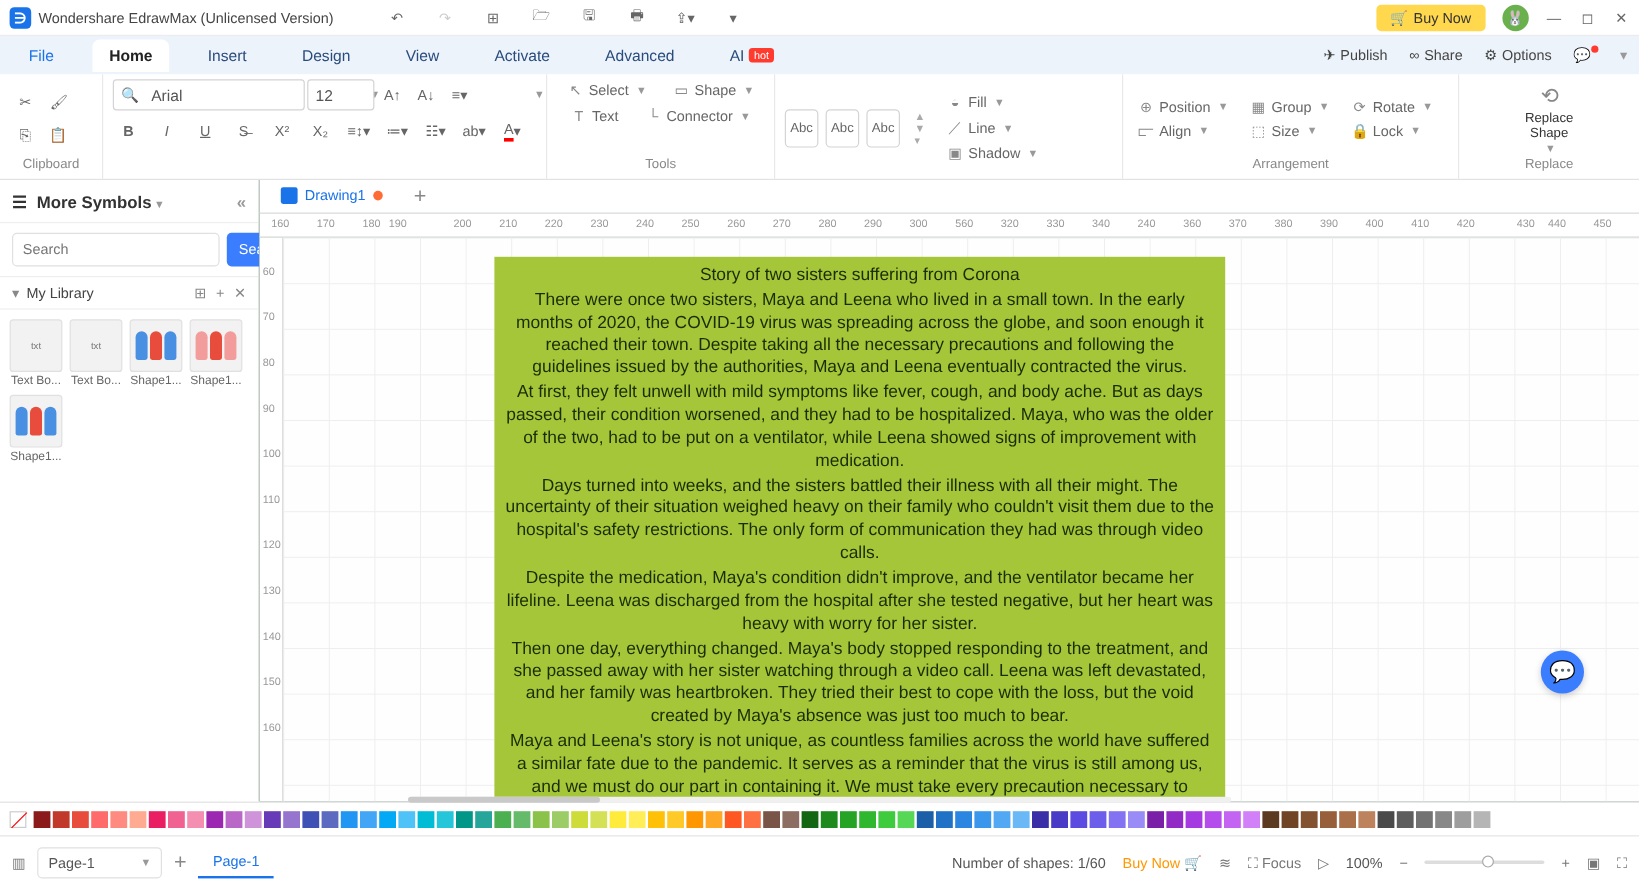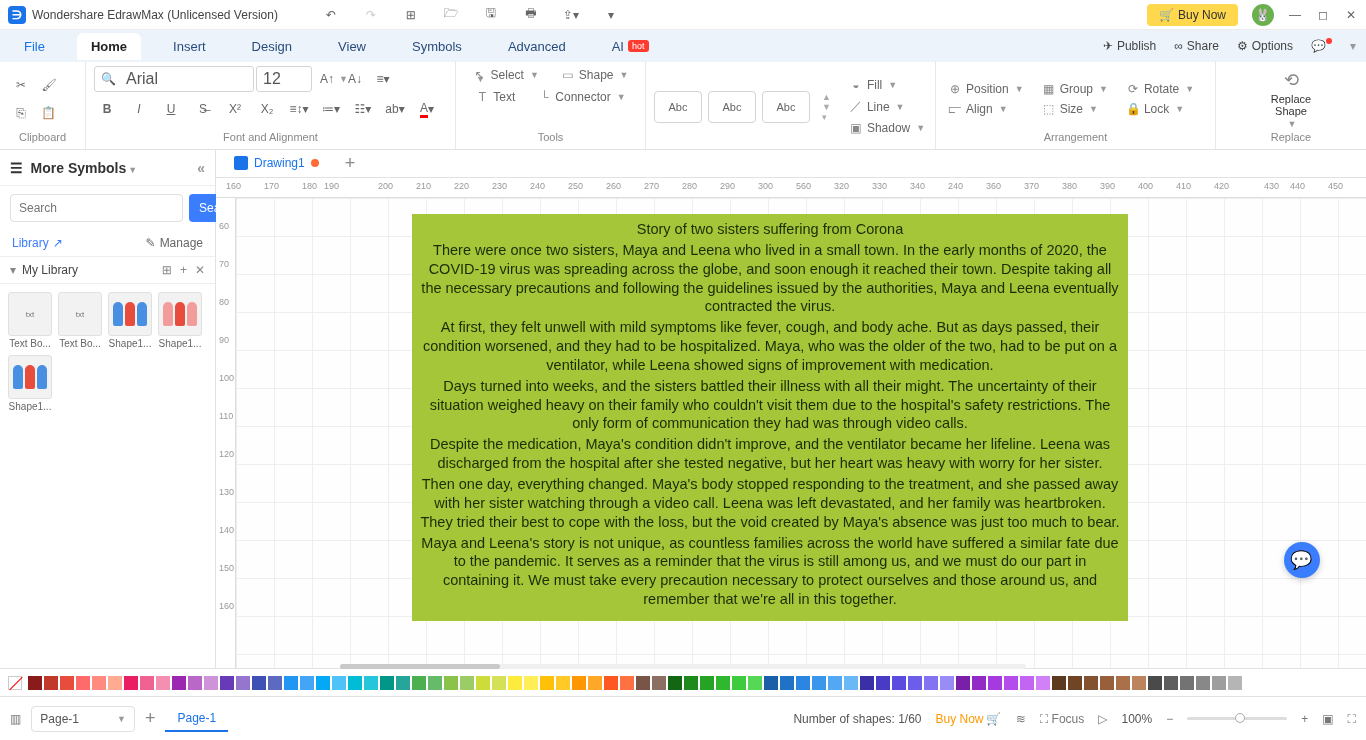--- a/index.html
+++ b/index.html
@@ -32,23 +32,23 @@
 .ribbon { height: 88px; background:#fff; border-bottom:1px solid #e2e2e2; display:flex; }
 .rgroup { border-right:1px solid #e8e8e8; padding:4px 8px 2px; display:flex; flex-direction:column; }
 .rgroup .body { flex:1; display:flex; align-items:center; }
 .rgroup .label { text-align:center; font-size:11px; color:#888; padding-bottom:4px;}
 .icon-btn { width:26px;height:26px;display:flex;align-items:center;justify-content:center;color:#666;cursor:pointer;border-radius:3px;}
 .col { display:flex;flex-direction:column;gap:2px; }
 .row { display:flex; gap:2px; align-items:center;}
 .sel { height:26px;border:1px solid #d4d4d4;border-radius:3px;display:flex;align-items:center;padding:0 6px;gap:4px;color:#555;background:#fff;}
 .sel.wide{width:160px;} .sel.num{width:56px;}
 .sel .srch{color:#aaa;margin-right:6px;}
-.sel input{border:none;outline:none;flex:1;font-size:16px;color:#555;background:transparent;}
+.sel input{border:none;outline:none;flex:1;font-size:13px;color:#555;background:transparent;}
 .shape-items{display:flex;gap:6px;align-items:center;}
-.abc{width:48px;height:32px;border:1px solid #d4d4d4;border-radius:4px;display:flex;align-items:center;justify-content:center;font-size:11px;color:#666;}
+.abc{width:28px;height:32px;border:1px solid #d4d4d4;border-radius:4px;display:flex;align-items:center;justify-content:center;font-size:11px;color:#666;}
 .style-scroll{display:flex;flex-direction:column;gap:0;margin-left:6px;color:#aaa;font-size:9px;}
 .arr-btn{display:flex;align-items:center;gap:4px;color:#666;font-size:12px;cursor:pointer;padding:2px 4px;}
 .arr-icon{width:14px;text-align:center;color:#888;}
 .chev{color:#999;font-size:9px;margin-left:2px;}
 
 
 .main { display:flex; height: calc(740px - 30px - 32px - 88px - 28px - 44px); }
 .leftpanel { width:216px; border-right:1px solid #e2e2e2; display:flex;flex-direction:column; }
 .lp-head { height:36px;display:flex;align-items:center;padding:0 10px;font-size:14px;font-weight:600;color:#333;gap:8px;border-bottom:1px solid #eee;}
 .lp-head .collapse{margin-left:auto;color:#999;cursor:pointer;}
@@ -75,21 +75,21 @@
 .doctab .dot{width:8px;height:8px;background:#ff6b35;border-radius:50%;}
 .addtab{font-size:18px;color:#888;cursor:pointer;padding:0 8px;}
 .rulerspace{position:absolute;left:0;top:28px;right:0;bottom:0;}
 .hruler{height:20px;background:#fff;border-bottom:1px solid #ddd;position:relative;font-size:9px;color:#999;}
 .hruler span{position:absolute;top:3px;}
 .vruler{width:20px;position:absolute;left:0;top:20px;bottom:0;background:#fff;border-right:1px solid #ddd;font-size:9px;color:#999;}
 .vruler span{position:absolute;left:3px;transform:translateY(-50%);}
 .canvas{position:absolute;left:20px;top:20px;right:0;bottom:0;background:#fefefe;
   background-image:linear-gradient(#eee 1px,transparent 1px),linear-gradient(90deg,#eee 1px,transparent 1px);
   background-size:38px 38px;}
-.textbox{position:absolute;left:176px;top:16px;width:716px;background:#a5c639;color:#1a2e05;font-family:Arial;font-size:14.5px;line-height:1.3;padding:6px 8px 10px;text-align:center;}
+.textbox{position:absolute;left:176px;top:16px;width:609px;background:#a5c639;color:#1a2e05;font-family:Arial;font-size:14.5px;line-height:1.3;padding:6px 8px 10px;text-align:center;}
 .textbox .title{margin-bottom:2px;}
 .textbox p{margin-bottom:2px;}
 
 
 .colorbar{height:28px;background:#fff;border-top:1px solid #e2e2e2;display:flex;align-items:center;padding:0 8px;gap:2px;position:relative;}
 .nocolor{width:14px;height:14px;border:1px solid #ccc;position:relative;margin-right:4px;}
 .nocolor::after{content:"";position:absolute;left:-2px;top:6px;width:18px;height:1px;background:red;transform:rotate(-45deg);}
 .sw{width:14px;height:14px;cursor:pointer;}
 .colorbar .scroll{position:absolute;left:340px;right:340px;top:-5px;height:5px;background:#f0f0f0;border-radius:3px;}
 .colorbar .scroll .thumb{position:absolute;left:0;width:160px;height:5px;background:#c9c9c9;border-radius:3px;}
@@ -136,21 +136,21 @@
     <span class="winbtn">✕</span>
   </div>
 </div>
 
 <div class="menubar">
   <div class="mitem file">File</div>
   <div class="mitem active">Home</div>
   <div class="mitem">Insert</div>
   <div class="mitem">Design</div>
   <div class="mitem">View</div>
-  <div class="mitem">Symbols</div>
+  <div class="mitem">Activate</div>
   <div class="mitem">Advanced</div>
   <div class="mitem ai">
       <span>AI</span>
       <span class="hot">hot</span>
     </div>
   <div class="right">
     <span>
         <span>✈</span>
         <span>Publish</span>
       </span>
@@ -213,21 +213,20 @@
         <span class="icon-btn">S̶</span>
         <span class="icon-btn">X²</span>
         <span class="icon-btn">X₂</span>
         <span class="icon-btn">≡↕▾</span>
         <span class="icon-btn">≔▾</span>
         <span class="icon-btn">☷▾</span>
         <span class="icon-btn">ab▾</span>
         <span class="icon-btn"><span style="border-bottom:3px solid red">A</span>▾</span>
       </div>
     </div>
-    <div class="label">Font and Alignment</div>
   </div>
 
   <div class="rgroup" style="width:190px">
     <div class="body col" style="gap:4px">
       <div class="row" style="gap:14px">
         <div class="arr-btn">
             <span class="arr-icon">↖</span>
             <span>Select</span>
             <span class="chev">▼</span>
           </div>
@@ -342,30 +341,20 @@
 <div class="main">
   <div class="leftpanel">
     <div class="lp-head">
       <span>☰</span>
       <span><span>More Symbols</span><span class="chev">▼</span></span>
       <span class="collapse">«</span>
     </div>
     <div class="lp-search">
       <input placeholder="Search" style="">
       <button>Search</button>
-    </div>
-    <div class="lp-row">
-      <span class="link">
-          <span>Library</span> 
-          <span>↗</span>
-        </span>
-      <span class="link" style="color:#666">
-          <span>✎</span>
-          <span>Manage</span>
-        </span>
     </div>
     <div class="lp-section">
       <span style="margin-right:6px;color:#888">▾</span>
       <span>My Library</span>
       <div class="tools">
         <span>⊞</span>
         <span>+</span>
         <span>✕</span>
       </div>
     </div>

